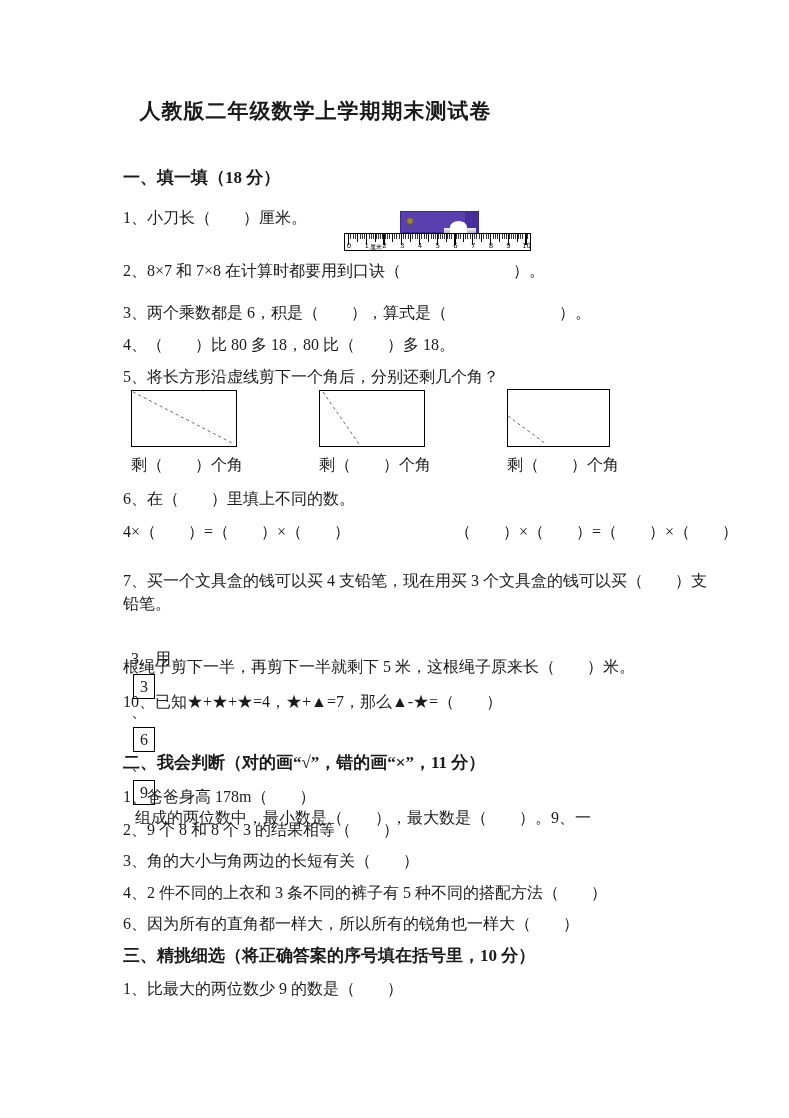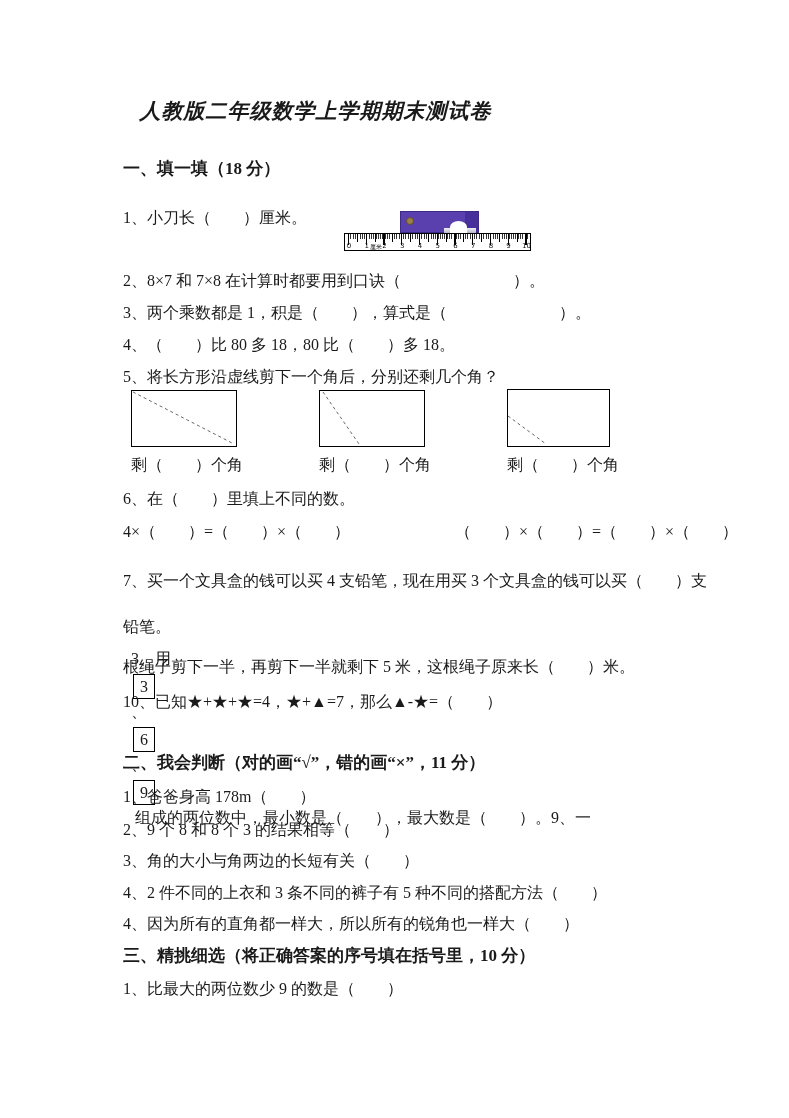--- a/index.html
+++ b/index.html
@@ -4,21 +4,21 @@
 <style>
   html,body{margin:0;padding:0;}
   body{
     width:789px;height:1118px;position:relative;background:#ffffff;
     font-family:"Liberation Serif","DejaVu Serif",serif;
     color:#1a1a1a;font-size:16px;overflow:hidden;
   }
   .line{position:absolute;left:123px;line-height:22px;white-space:pre;}
   .title{
     position:absolute;top:97px;left:0;width:631px;text-align:center;
-    font-size:21px;font-weight:700;letter-spacing:1px;font-style:italic;
+    font-size:21px;font-weight:700;letter-spacing:1px;
   }
   .sec-heading{font-weight:700;font-size:17px;}
   
   .measure-graphic{position:absolute;left:344px;top:203px;width:187px;height:50px;}
   .knife{position:absolute;left:56px;top:8px;width:79px;height:22px;
     background:linear-gradient(to right,#5a3fae 0%,#5a3fae 82%,#47309c 82%,#47309c 100%);
     box-shadow:0 0 0 1px #3c2a86 inset;}
   .knife-blade{position:absolute;bottom:0;left:44px;width:32px;height:5px;
     background:linear-gradient(#efeff4,#b8b6c6);}
   .knife-notch{position:absolute;bottom:0;left:50px;width:17px;height:12px;
@@ -39,21 +39,21 @@
   .cutrect svg{position:absolute;left:0;top:0;}
   
   .digit-box{display:inline-block;border:1.5px solid #000;min-width:20px;height:23px;
     line-height:23px;text-align:center;margin:0 2px;vertical-align:-2px;font-size:16px;}
 </style>
 </head>
 <body>
 
 <div class="title">人教版二年级数学上学期期末测试卷</div>
 
-<div class="line sec-heading" style="top:158px">一、填一填（18 分）</div>
+<div class="line sec-heading" style="top:167px">一、填一填（18 分）</div>
 
 <div class="line" style="top:207px">1、小刀长（　　）厘米。</div>
 
 <div class="measure-graphic">
   <div class="knife">
     <span class="knife-blade"></span>
     <span class="knife-notch"></span>
     <span class="knife-rivet"></span>
   </div>
   <div class="ruler">
@@ -70,22 +70,22 @@
       <span class="rn" style="left:92.7px">5</span>
       <span class="rn" style="left:110.4px">6</span>
       <span class="rn" style="left:128.2px">7</span>
       <span class="rn" style="left:145.9px">8</span>
       <span class="rn" style="left:163.6px">9</span>
       <span class="rn" style="left:181.4px">10</span>
     </div>
   </div>
 </div>
 
-<div class="line" style="top:270px">2、8×7 和 7×8 在计算时都要用到口诀（　　　　　　　）。</div>
-<div class="line" style="top:302px">3、两个乘数都是 1，积是（　　），算式是（　　　　　　　）。</div>
+<div class="line" style="top:260px">2、8×7 和 7×8 在计算时都要用到口诀（　　　　　　　）。</div>
+<div class="line" style="top:302px">3、两个乘数都是 6，积是（　　），算式是（　　　　　　　）。</div>
 <div class="line" style="top:334px">4、（　　）比 80 多 18，80 比（　　）多 18。</div>
 <div class="line" style="top:366px">5、将长方形沿虚线剪下一个角后，分别还剩几个角？</div>
 
 <div class="cutrect" style="left:131px;top:390px;width:106px;height:57px">
   <svg width="103" height="54" viewBox="0 0 103 54">
     <line x1="1" y1="1" x2="102" y2="53" stroke="#666" stroke-width="1" stroke-dasharray="3 3"></line>
   </svg>
 </div>
 <div class="cutrect" style="left:319px;top:390px;width:106px;height:57px">
   <svg width="103" height="54" viewBox="0 0 103 54">
@@ -100,36 +100,36 @@
 
 <div class="line" style="top:454px;left:131px">剩（　　）个角</div>
 <div class="line" style="top:454px;left:319px">剩（　　）个角</div>
 <div class="line" style="top:454px;left:507px">剩（　　）个角</div>
 
 <div class="line" style="top:488px">6、在（　　）里填上不同的数。</div>
 <div class="line" style="top:521px">4×（　　）=（　　）×（　　）</div>
 <div class="line" style="top:521px;left:455px">（　　）×（　　）=（　　）×（　　）</div>
 
 <div class="line" style="top:570px">7、买一个文具盒的钱可以买 4 支铅笔，现在用买 3 个文具盒的钱可以买（　　）支</div>
-<div class="line" style="top:616px">铅笔。</div>
+<div class="line" style="top:593px">铅笔。</div>
 
 <div class="line" style="top:620px;line-height:26px">
   <span>3、用</span>
   <span class="digit-box">3</span>
   <span>、</span>
   <span class="digit-box">6</span>
   <span>、</span>
   <span class="digit-box">9</span>
   <span> 组成的两位数中，最小数是（　　），最大数是（　　）。9、一</span>
 </div>
 <div class="line" style="top:656px">根绳子剪下一半，再剪下一半就剩下 5 米，这根绳子原来长（　　）米。</div>
 
 <div class="line" style="top:691px">10、已知★+★+★=4，★+▲=7，那么▲-★=（　　）</div>
 
 <div class="line sec-heading" style="top:752px">二、我会判断（对的画“√”，错的画“×”，11 分）</div>
 <div class="line" style="top:786px">1、爸爸身高 178m（　　）</div>
 <div class="line" style="top:819px">2、9 个 8 和 8 个 3 的结果相等（　　）</div>
 <div class="line" style="top:850px">3、角的大小与角两边的长短有关（　　）</div>
 <div class="line" style="top:882px">4、2 件不同的上衣和 3 条不同的裤子有 5 种不同的搭配方法（　　）</div>
-<div class="line" style="top:913px">4、因为所有的直角都一样大，所以所有的锐角也一样大（　　）</div>
+<div class="line" style="top:913px">6、因为所有的直角都一样大，所以所有的锐角也一样大（　　）</div>
 
 <div class="line sec-heading" style="top:945px">三、精挑细选（将正确答案的序号填在括号里，10 分）</div>
 <div class="line" style="top:978px">1、比最大的两位数少 9 的数是（　　）</div>
 
 </body></html>

